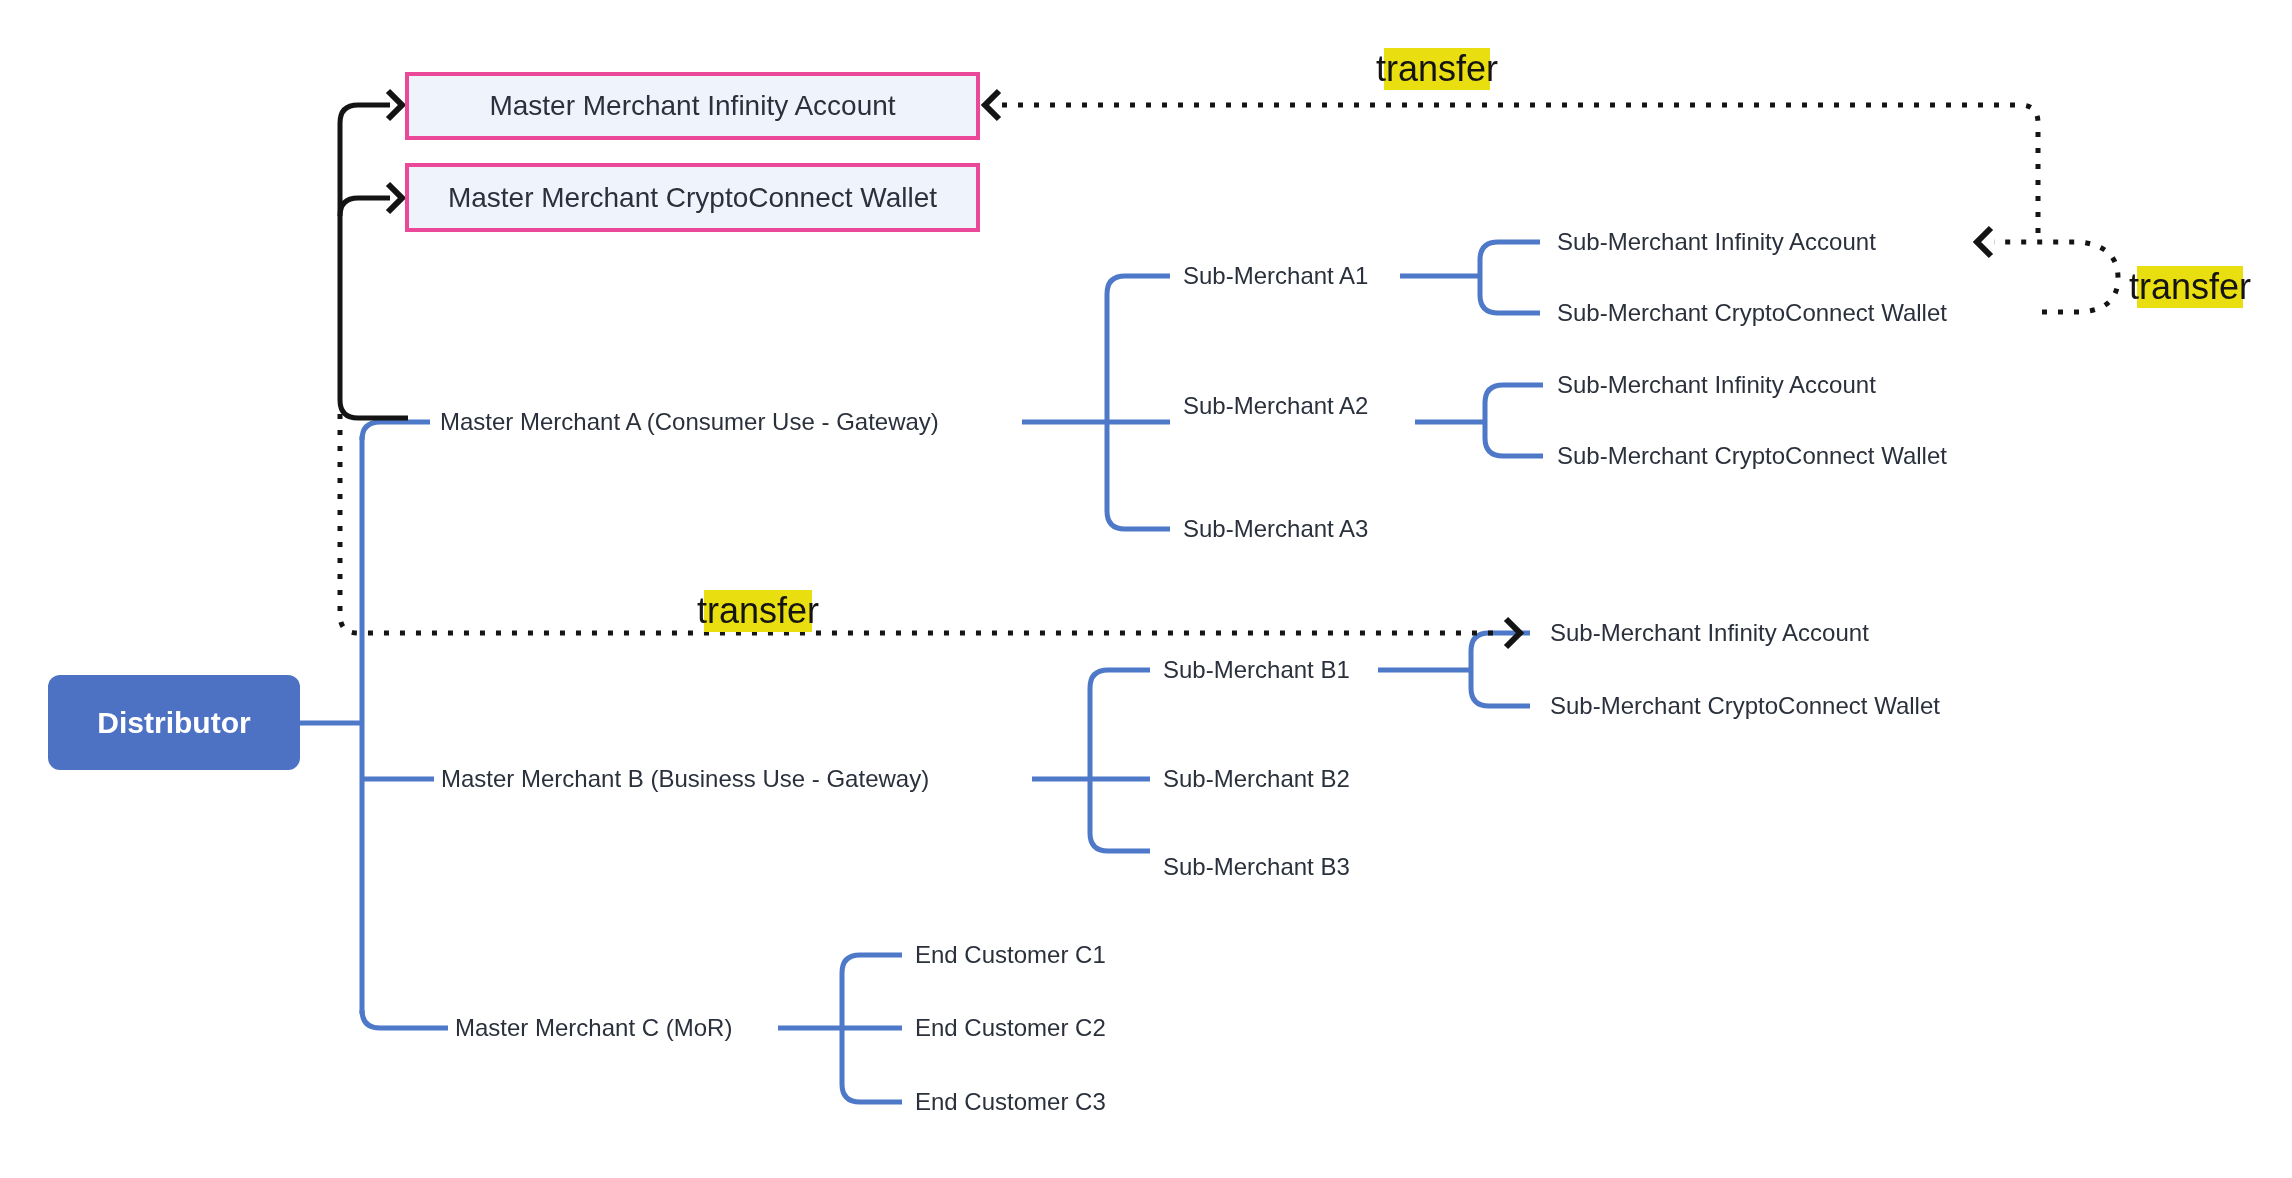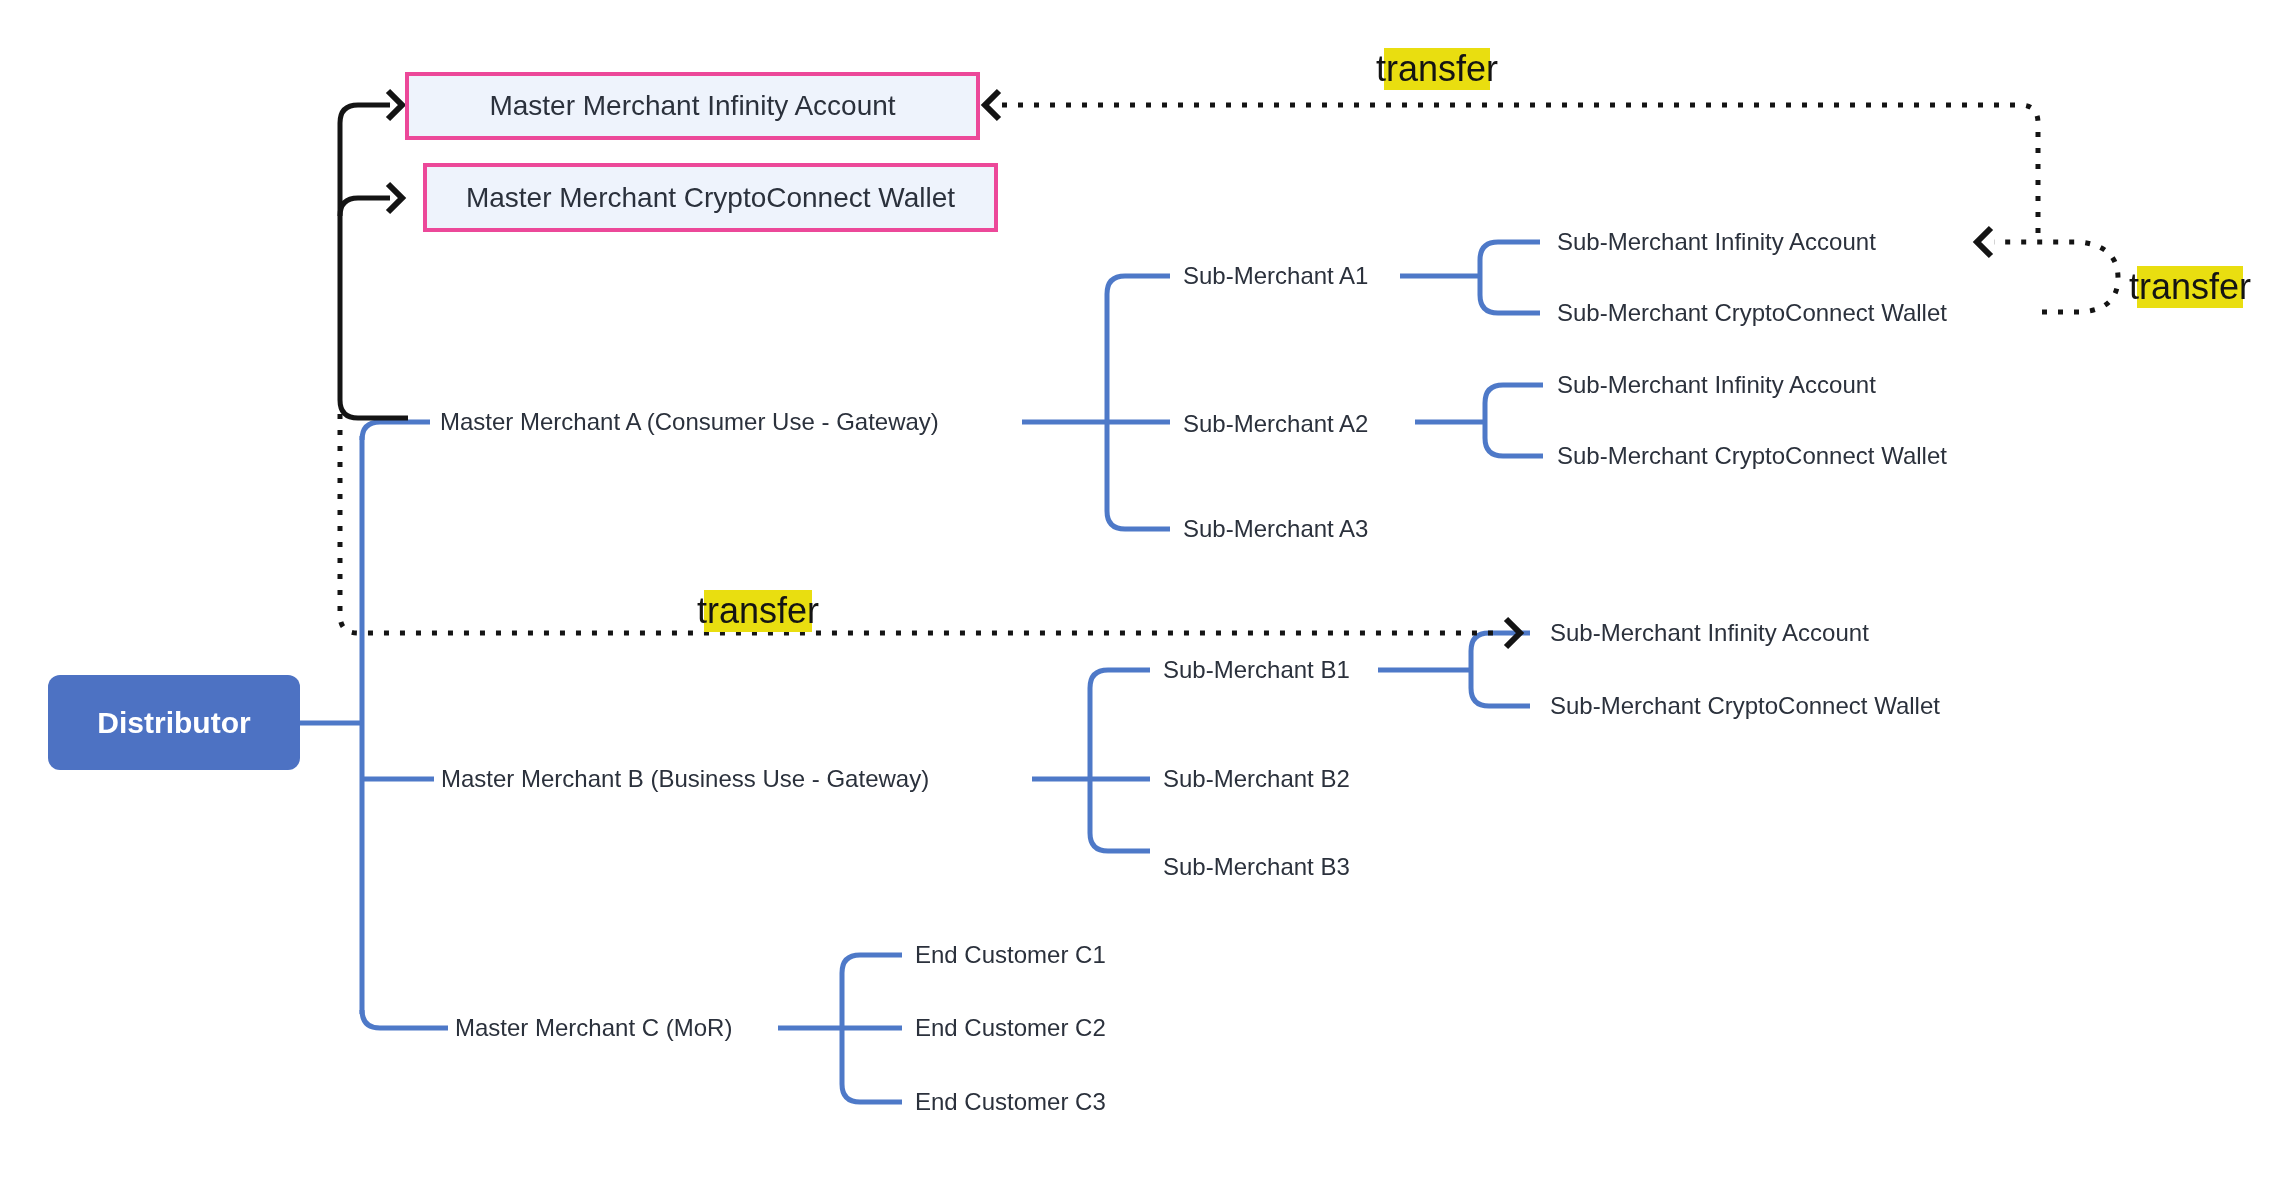--- a/index.html
+++ b/index.html
@@ -80,30 +80,30 @@
     <path d="M2042 312 H2080 Q2118 310 2118 278 Q2118 246 2080 242 H1994"></path>
   </g>
   <g stroke="#141414" stroke-width="6" fill="none">
     <polyline points="1506,619 1520,633 1506,647"></polyline>
     <polyline points="999,91 985,105 999,119"></polyline>
     <polyline points="1991,228 1977,242 1991,256"></polyline>
   </g>
 </svg>
 
 <div class="acct-box" style="left:405px;top:72px;width:575px;height:68px;">Master Merchant Infinity Account</div>
-<div class="acct-box" style="left:423px;top:163px;width:575px;height:69px;">Master Merchant CryptoConnect Wallet</div>
+<div class="acct-box" style="left:405px;top:163px;width:575px;height:69px;">Master Merchant CryptoConnect Wallet</div>
 
 <div class="root-box" style="left:48px;top:675px;width:252px;height:95px;">Distributor</div>
 
 <div class="node-label" style="left:440px;top:422px;">Master Merchant A (Consumer Use - Gateway)</div>
 <div class="node-label" style="left:441px;top:779px;">Master Merchant B (Business Use - Gateway)</div>
 <div class="node-label" style="left:455px;top:1028px;">Master Merchant C (MoR)</div>
 
 <div class="node-label" style="left:1183px;top:276px;">Sub-Merchant A1</div>
-<div class="node-label" style="left:1183px;top:424px;">Sub-Merchant A2</div>
+<div class="node-label" style="left:1183px;top:406px;">Sub-Merchant A2</div>
 <div class="node-label" style="left:1183px;top:529px;">Sub-Merchant A3</div>
 
 <div class="node-label" style="left:1557px;top:242px;">Sub-Merchant Infinity Account</div>
 <div class="node-label" style="left:1557px;top:313px;">Sub-Merchant CryptoConnect Wallet</div>
 <div class="node-label" style="left:1557px;top:385px;">Sub-Merchant Infinity Account</div>
 <div class="node-label" style="left:1557px;top:456px;">Sub-Merchant CryptoConnect Wallet</div>
 
 <div class="node-label" style="left:1163px;top:670px;">Sub-Merchant B1</div>
 <div class="node-label" style="left:1163px;top:779px;">Sub-Merchant B2</div>
 <div class="node-label" style="left:1163px;top:851px;margin-top:16px;">Sub-Merchant B3</div>

